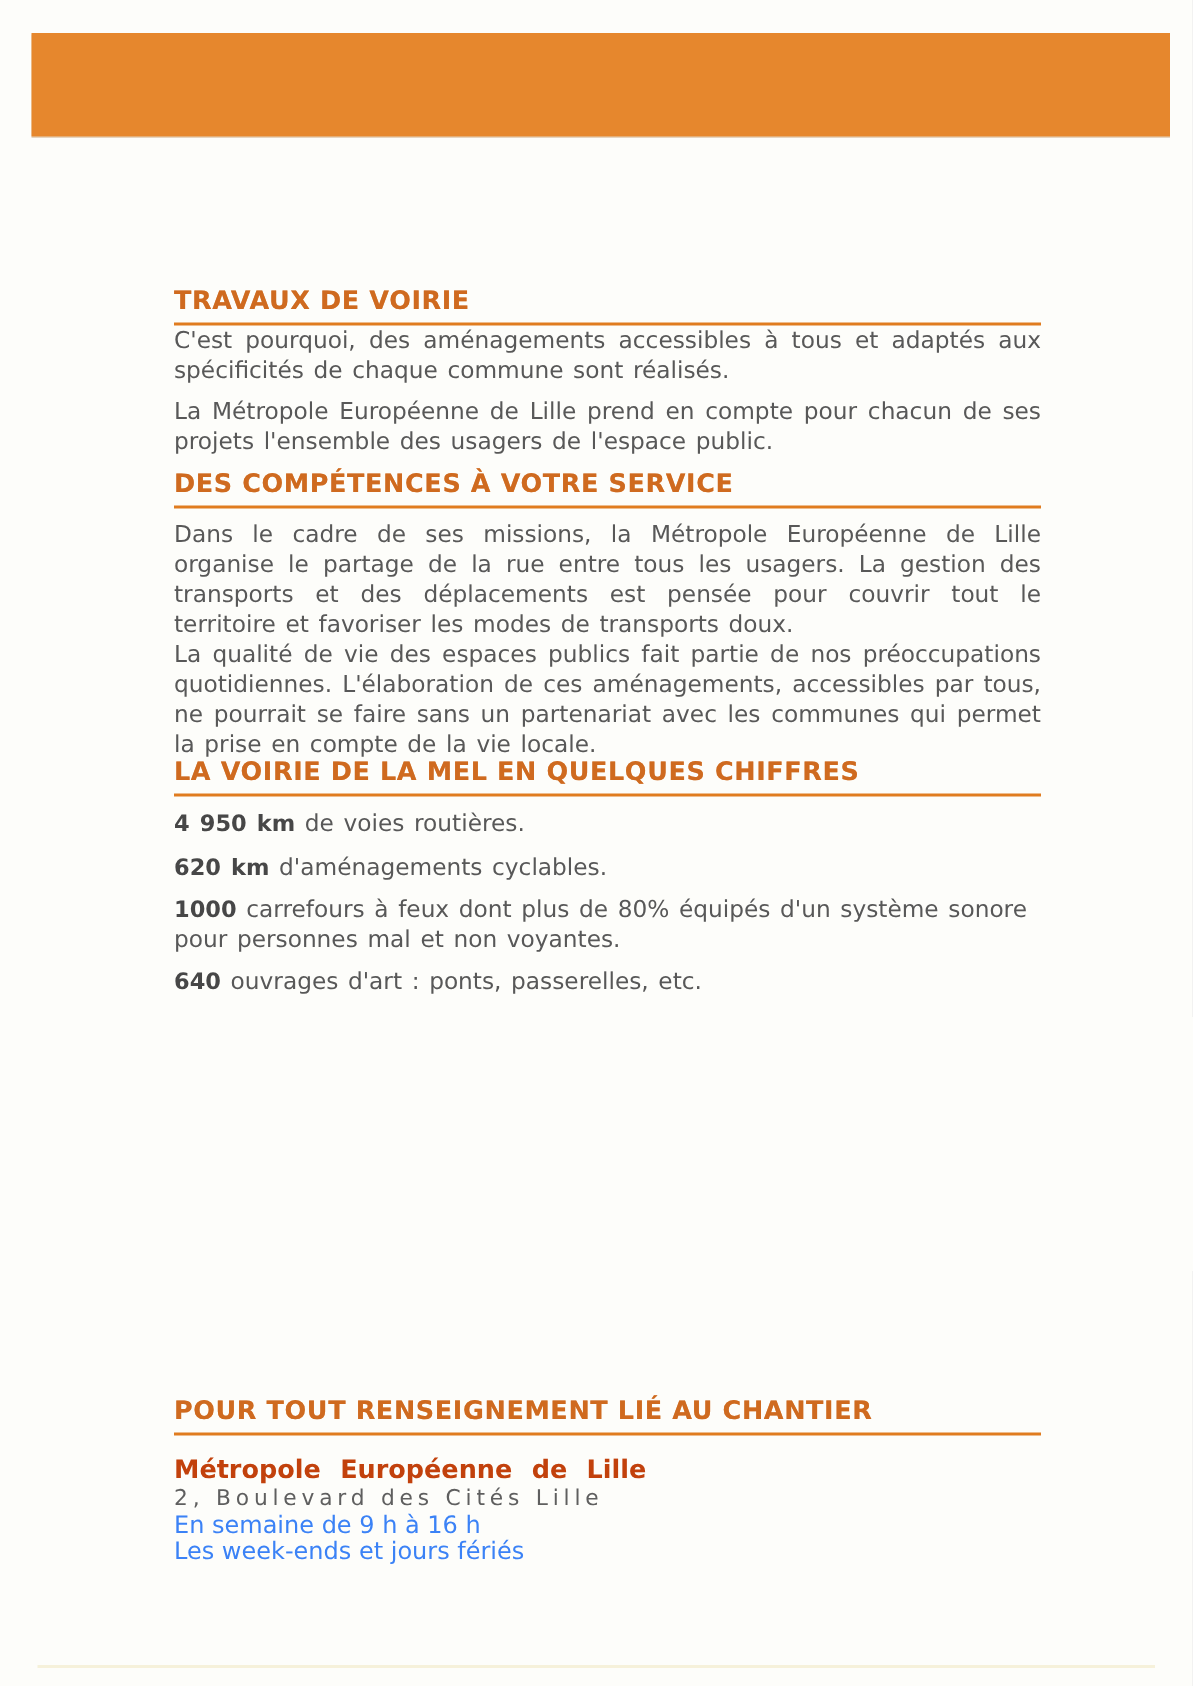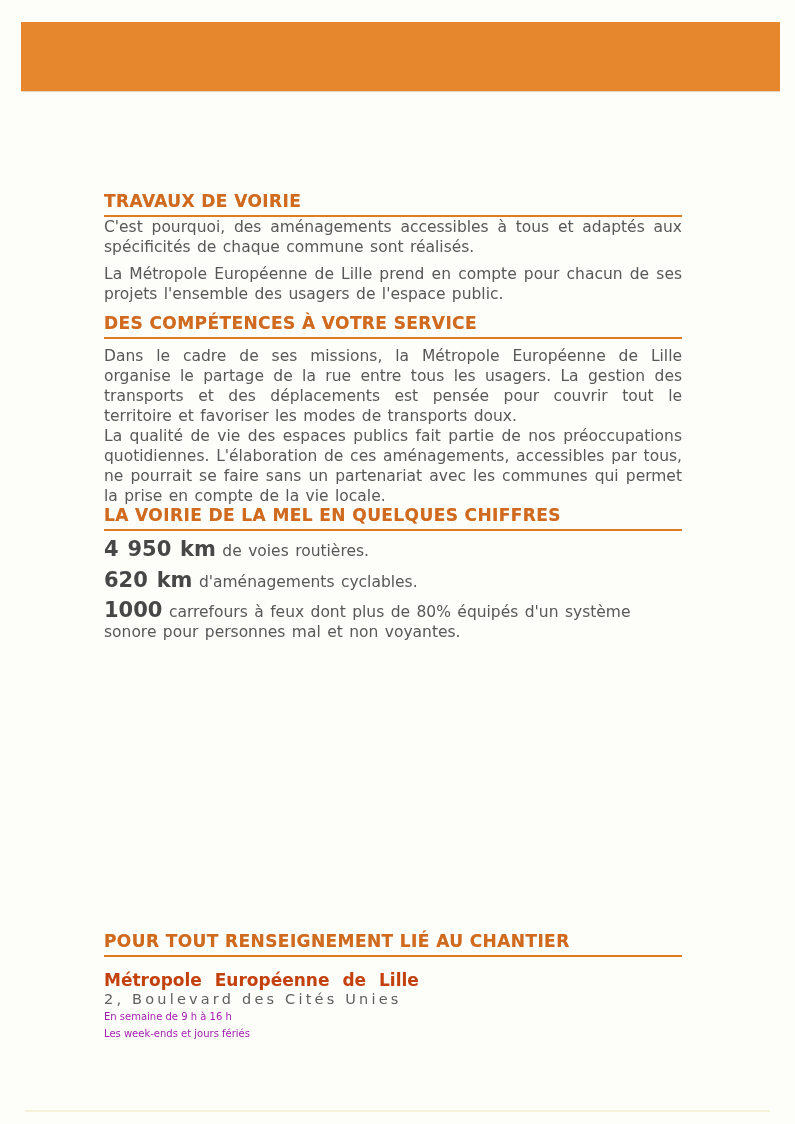--- a/index.html
+++ b/index.html
@@ -21,21 +21,21 @@
     left: 21px;
     top: 22px;
     width: 759px;
     height: 69px;
     background: #e6872d;
     box-shadow: 0 1px 0 rgba(160,90,20,0.25);
   }
   
   .section {
     position: absolute;
-    left: 104px;
+    left: 116px;
     width: 578px;
   }
   .sec-travaux     { top: 192px; }
   .sec-competences { top: 314px; }
   .sec-chiffres    { top: 506px; }
   .sec-contact     { top: 932px; }
 
   .heading {
     font-size: 17px;
     font-weight: bold;
@@ -57,21 +57,21 @@
   }
   .stat {
     margin: 9px 0 0 0;
     font-size: 15.5px;
     line-height: 19.5px;
     color: #585858;
     word-spacing: 1.5px;
   }
   .stat .stat-value {
     font-weight: bold;
-    font-size: 21px;
+    font-size: 15px;
     color: #474747;
   }
   
   .contact-block {
     margin-top: 15px;
     color: #5a5a5a;
   }
   .contact-org {
     font-size: 17px;
     font-weight: bold;
@@ -81,24 +81,24 @@
     margin: 0;
   }
   .contact-address {
     font-size: 14.5px;
     letter-spacing: 3.2px;
     line-height: 18px;
     margin: 1px 0 0 0;
     color: #5f5f5f;
   }
   .contact-line {
-    font-size: 10px;
+    font-size: 16px;
     line-height: 17px;
     margin: 0;
-    color: #a21caf;
+    color: #3b82f6;
   }
   
   .scan-line {
     position: absolute;
     left: 25px;
     right: 25px;
     top: 1110px;
     height: 2px;
     background: #f6f1da;
   }
@@ -121,28 +121,29 @@
     <p class="body-text">Dans le cadre de ses missions, la Métropole Européenne de Lille organise le partage de la rue entre tous les usagers. La gestion des transports et des déplacements est pensée pour couvrir tout le territoire et favoriser les modes de transports doux.</p>
     <p class="body-text" style="margin-top:0;">La qualité de vie des espaces publics fait partie de nos préoccupations quotidiennes. L'élaboration de ces aménagements, accessibles par tous, ne pourrait se faire sans un partenariat avec les communes qui permet la prise en compte de la vie locale.</p>
   </div>
 
   <div class="section sec-chiffres">
     <h2 class="heading">LA VOIRIE DE LA MEL EN QUELQUES CHIFFRES</h2>
     <div>
       <p class="stat"><span class="stat-value">4 950 km</span><span> de voies routières.</span></p>
       <p class="stat"><span class="stat-value">620 km</span><span> d'aménagements cyclables.</span></p>
       <p class="stat"><span class="stat-value">1000</span><span> carrefours à feux dont plus de 80% équipés d'un système sonore pour personnes mal et non voyantes.</span></p>
+      <p class="stat"><span class="stat-value">640</span><span> ouvrages d'art : ponts, passerelles, etc.</span></p>
     </div>
   </div>
 
   <div class="section sec-contact">
     <h2 class="heading">POUR TOUT RENSEIGNEMENT LIÉ AU CHANTIER</h2>
     <div class="contact-block">
       <p class="contact-org">Métropole Européenne de Lille</p>
-      <p class="contact-address">2, Boulevard des Cités Unies</p>
+      <p class="contact-address">2, Boulevard des Cités Lille</p>
       <p class="contact-line">En semaine de 9 h à 16 h</p>
       <p class="contact-line">Les week-ends et jours fériés</p>
     </div>
   </div>
 
   <div class="scan-line"></div>
 
 </div>
 
 </body></html>

